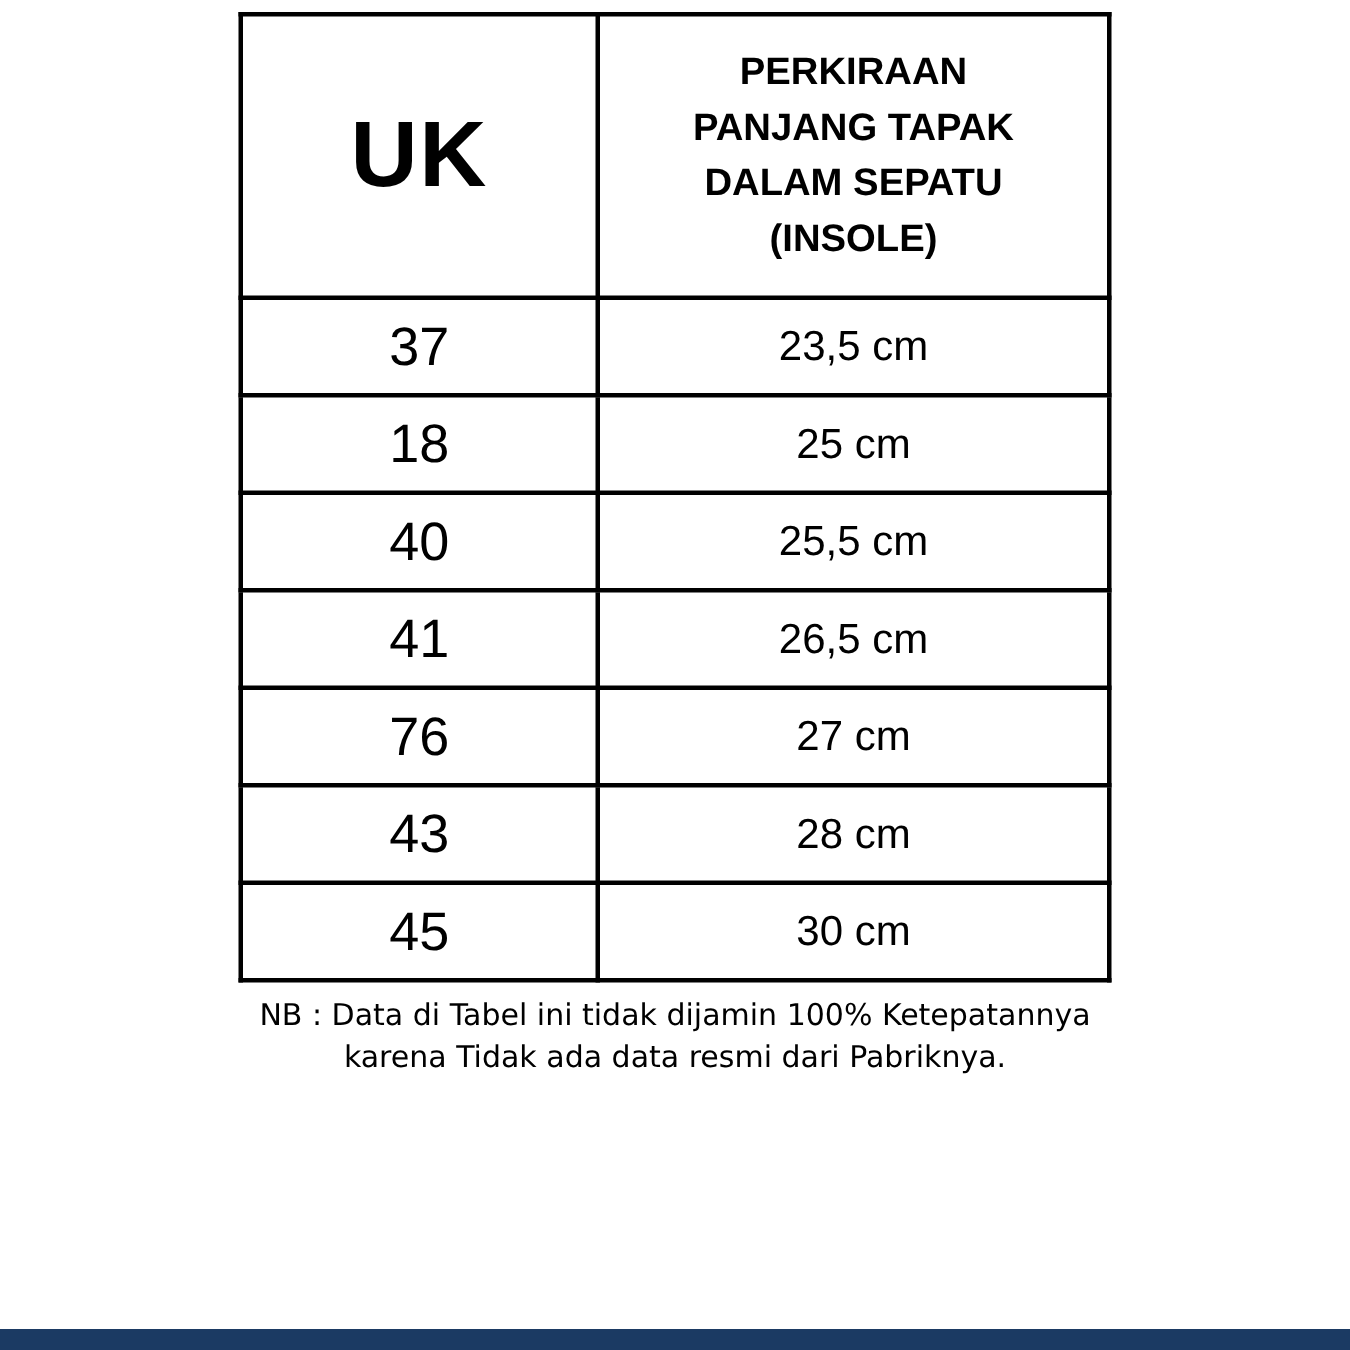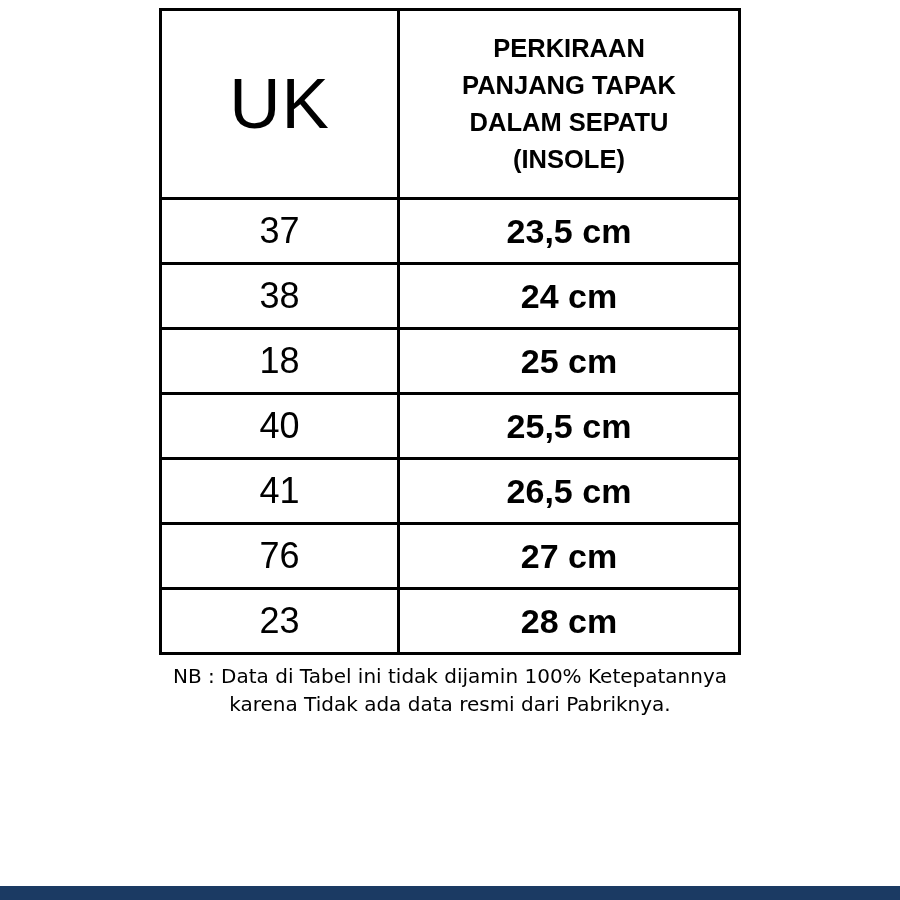--- a/index.html
+++ b/index.html
@@ -44,22 +44,22 @@
 
   .col-uk {
     width: 235px;
   }
   .col-insole {
     width: 338px;
   }
 
   .head-uk {
     font-family: "Liberation Sans", sans-serif;
-    font-size: 71px;
-    font-weight: 400;
+    font-size: 62px;
+    font-weight: 700;
     letter-spacing: 1px;
     height: 186px;
     line-height: 1.05;
   }
 
   .head-insole {
     font-family: "Liberation Sans", sans-serif;
     font-size: 25.5px;
     font-weight: bold;
     line-height: 1.45;
@@ -73,22 +73,22 @@
 
   .cell-uk {
     font-family: "Liberation Sans", sans-serif;
     font-size: 36px;
     font-weight: 400;
     height: 62px;
   }
 
   .cell-insole {
     font-family: "Liberation Sans", sans-serif;
-    font-size: 34px;
-    font-weight: 700;
+    font-size: 28px;
+    font-weight: 400;
     height: 62px;
   }
 
   .notes {
     width: 860px;
     margin-top: 8px;
     text-align: center;
     font-family: "DejaVu Sans", sans-serif;
     font-size: 20px;
     line-height: 1.38;
@@ -124,42 +124,42 @@
           <span class="line">(INSOLE)</span>
         </th>
       </tr>
     </thead>
     <tbody>
       <tr>
         <td class="cell-uk">37</td>
         <td class="cell-insole">23,5 cm</td>
       </tr>
       <tr>
-        <td class="cell-uk">38</td>
-        <td class="cell-insole">24 cm</td>
-      </tr>
-      <tr>
         <td class="cell-uk">18</td>
         <td class="cell-insole">25 cm</td>
       </tr>
       <tr>
         <td class="cell-uk">40</td>
         <td class="cell-insole">25,5 cm</td>
       </tr>
       <tr>
         <td class="cell-uk">41</td>
         <td class="cell-insole">26,5 cm</td>
       </tr>
       <tr>
         <td class="cell-uk">76</td>
         <td class="cell-insole">27 cm</td>
       </tr>
       <tr>
-        <td class="cell-uk">23</td>
+        <td class="cell-uk">43</td>
         <td class="cell-insole">28 cm</td>
+      </tr>
+      <tr>
+        <td class="cell-uk">45</td>
+        <td class="cell-insole">30 cm</td>
       </tr>
     </tbody>
   </table>
 
   <div class="notes">
     <span class="note-line">NB : Data di Tabel ini tidak dijamin 100% Ketepatannya</span>
     <span class="note-line">karena Tidak ada data resmi dari Pabriknya.</span>
   </div>
 
   <div class="footer-bar"></div>

